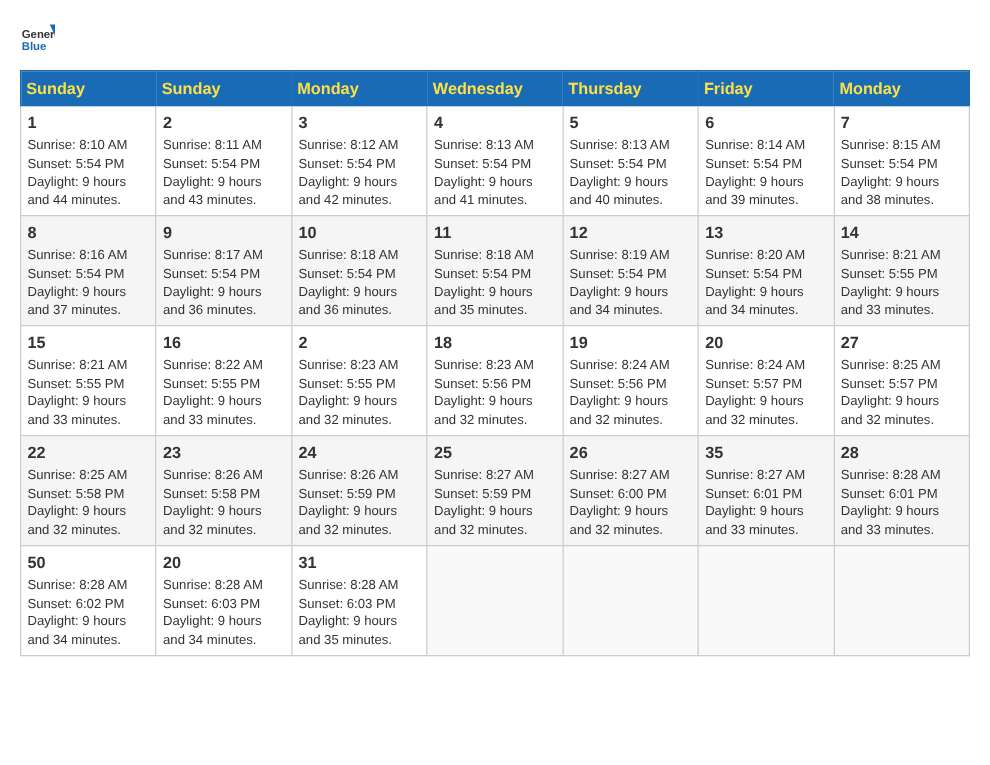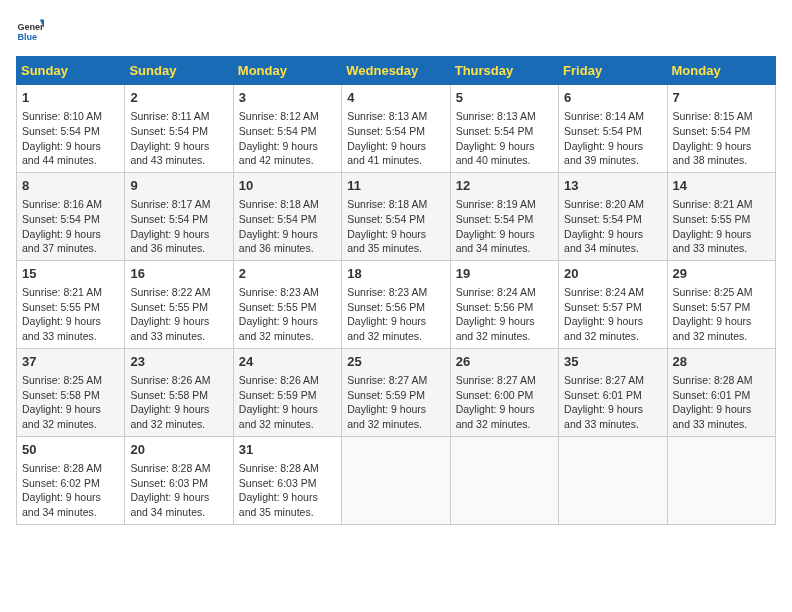--- a/index.html
+++ b/index.html
@@ -125,24 +125,24 @@
         <td><span class="day-num">13</span>Sunrise: 8:20 AM<br>Sunset: 5:54 PM<br>Daylight: 9 hours and 34 minutes.</td>
         <td><span class="day-num">14</span>Sunrise: 8:21 AM<br>Sunset: 5:55 PM<br>Daylight: 9 hours and 33 minutes.</td>
       </tr>
       <tr>
         <td><span class="day-num">15</span>Sunrise: 8:21 AM<br>Sunset: 5:55 PM<br>Daylight: 9 hours and 33 minutes.</td>
         <td><span class="day-num">16</span>Sunrise: 8:22 AM<br>Sunset: 5:55 PM<br>Daylight: 9 hours and 33 minutes.</td>
         <td><span class="day-num">2</span>Sunrise: 8:23 AM<br>Sunset: 5:55 PM<br>Daylight: 9 hours and 32 minutes.</td>
         <td><span class="day-num">18</span>Sunrise: 8:23 AM<br>Sunset: 5:56 PM<br>Daylight: 9 hours and 32 minutes.</td>
         <td><span class="day-num">19</span>Sunrise: 8:24 AM<br>Sunset: 5:56 PM<br>Daylight: 9 hours and 32 minutes.</td>
         <td><span class="day-num">20</span>Sunrise: 8:24 AM<br>Sunset: 5:57 PM<br>Daylight: 9 hours and 32 minutes.</td>
-        <td><span class="day-num">29</span>Sunrise: 8:25 AM<br>Sunset: 5:57 PM<br>Daylight: 9 hours and 32 minutes.</td>
+        <td><span class="day-num">27</span>Sunrise: 8:25 AM<br>Sunset: 5:57 PM<br>Daylight: 9 hours and 32 minutes.</td>
       </tr>
       <tr>
-        <td><span class="day-num">37</span>Sunrise: 8:25 AM<br>Sunset: 5:58 PM<br>Daylight: 9 hours and 32 minutes.</td>
+        <td><span class="day-num">22</span>Sunrise: 8:25 AM<br>Sunset: 5:58 PM<br>Daylight: 9 hours and 32 minutes.</td>
         <td><span class="day-num">23</span>Sunrise: 8:26 AM<br>Sunset: 5:58 PM<br>Daylight: 9 hours and 32 minutes.</td>
         <td><span class="day-num">24</span>Sunrise: 8:26 AM<br>Sunset: 5:59 PM<br>Daylight: 9 hours and 32 minutes.</td>
         <td><span class="day-num">25</span>Sunrise: 8:27 AM<br>Sunset: 5:59 PM<br>Daylight: 9 hours and 32 minutes.</td>
         <td><span class="day-num">26</span>Sunrise: 8:27 AM<br>Sunset: 6:00 PM<br>Daylight: 9 hours and 32 minutes.</td>
         <td><span class="day-num">35</span>Sunrise: 8:27 AM<br>Sunset: 6:01 PM<br>Daylight: 9 hours and 33 minutes.</td>
         <td><span class="day-num">28</span>Sunrise: 8:28 AM<br>Sunset: 6:01 PM<br>Daylight: 9 hours and 33 minutes.</td>
       </tr>
       <tr>
         <td><span class="day-num">50</span>Sunrise: 8:28 AM<br>Sunset: 6:02 PM<br>Daylight: 9 hours and 34 minutes.</td>
         <td><span class="day-num">20</span>Sunrise: 8:28 AM<br>Sunset: 6:03 PM<br>Daylight: 9 hours and 34 minutes.</td>

